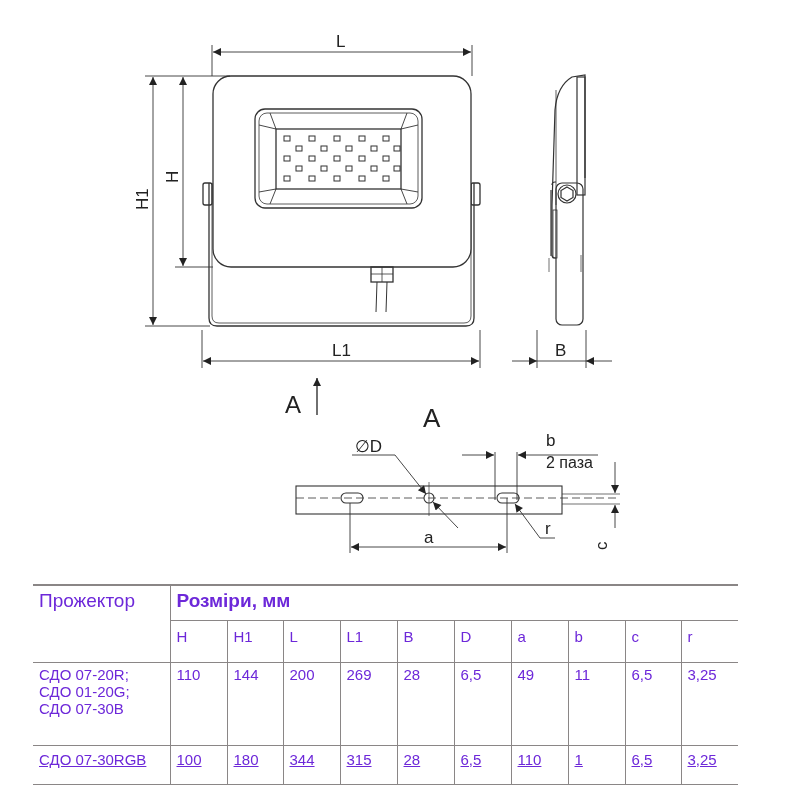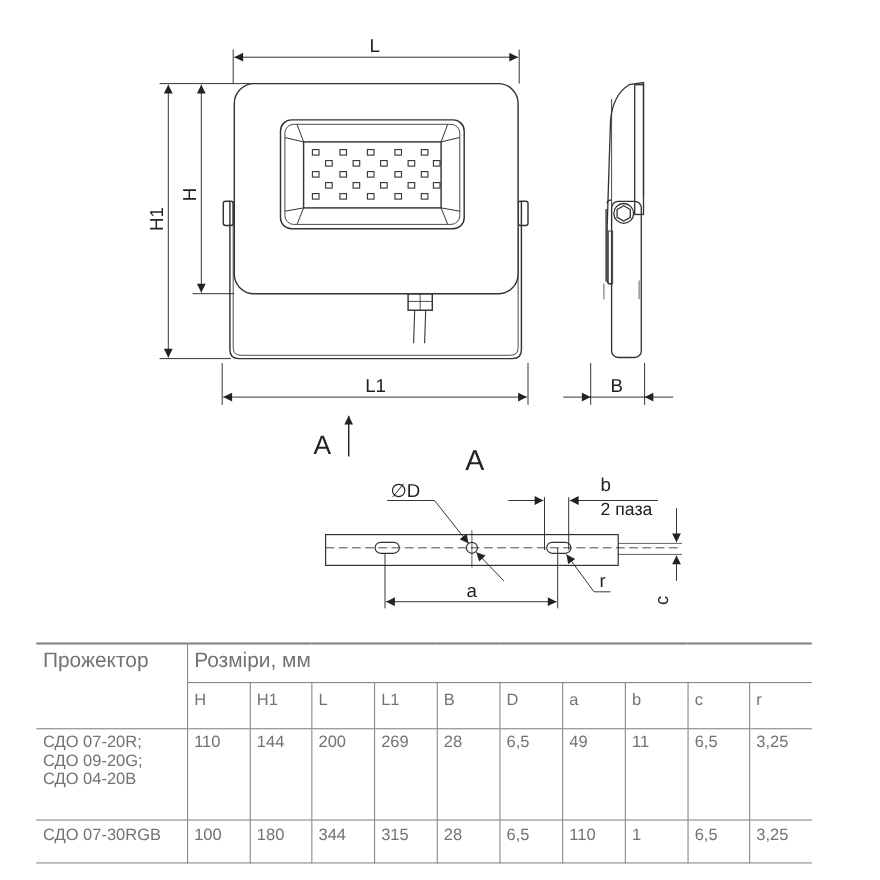--- a/index.html
+++ b/index.html
@@ -1,27 +1,27 @@
 <!DOCTYPE html>
 <html><head>
 <meta charset="utf-8">
 <style>
   html, body { margin:0; padding:0; background:#ffffff; }
   body { width:800px; height:800px; position:relative; overflow:hidden; font-family:"Liberation Sans", sans-serif; color:#222; }
   #drawing { position:absolute; left:0; top:0; width:800px; height:570px; }
   .lbl { font-family:"Liberation Sans", sans-serif; fill:#222; }
   #spec-table { position:absolute; left:33px; top:584px; border-collapse:collapse; }
-  #spec-table td { border:1.5px solid #8a8686; padding:0 0 0 6px; vertical-align:top; font-size:15px; line-height:17px; color:#737373; }
+  #spec-table td { border:1.5px solid #8a8686; padding:0 0 0 6px; vertical-align:top; font-size:15px; line-height:17px; color:#6d28d9; }
   #spec-table tr.top td { border-top:2px solid #8a8686; }
   #spec-table td.first { border-left:none; }
   #spec-table td.last { border-right:none; }
   .hdr-big { font-size:19px !important; padding-top:6px !important; }
   .sub td { height:34px; padding-top:7px !important; }
   .r1 td { height:79px; padding-top:3px !important; }
-  .r2 td { height:33px; padding-top:5px !important; }
+  .r2 td { height:33px; padding-top:5px !important;text-decoration:underline; }
 </style>
 </head>
 <body>
 
 <svg id="drawing" viewBox="0 0 800 570" xmlns="http://www.w3.org/2000/svg">
   <defs>
     <marker id="arr" viewBox="0 0 10 10" refX="10" refY="5" markerWidth="14" markerHeight="8" orient="auto-start-reverse" markerUnits="userSpaceOnUse">
       <path d="M0,0 L10,5 L0,10 z" fill="#222"></path>
     </marker>
   </defs>
@@ -168,39 +168,39 @@
       <col style="width:57px">
       <col style="width:57px">
       <col style="width:57px">
       <col style="width:57px">
       <col style="width:56px">
       <col style="width:57px">
   </colgroup>
   <tbody>
       <tr class="top">
     <td class="first hdr-big" rowspan="2">Прожектор</td>
-    <td class="last hdr-big" colspan="10" style="height:28px;">Розміри, мм</td>
+    <td class="last hdr-big" colspan="10" style="height:28px;font-weight:bold;">Розміри, мм</td>
   </tr>
   <tr class="sub">
     <td>H</td>
     <td>H1</td>
     <td>L</td>
     <td>L1</td>
     <td>B</td>
     <td>D</td>
     <td>a</td>
     <td>b</td>
     <td>c</td>
     <td class="last">r</td>
   </tr>
   <tr class="r1">
     <td class="first">
       <div>СДО 07-20R;</div>
-      <div>СДО 09-20G;</div>
-      <div>СДО 04-20B</div>
+      <div>СДО 01-20G;</div>
+      <div>СДО 07-30B</div>
     </td>
     <td>110</td>
     <td>144</td>
     <td>200</td>
     <td>269</td>
     <td>28</td>
     <td>6,5</td>
     <td>49</td>
     <td>11</td>
     <td>6,5</td>

